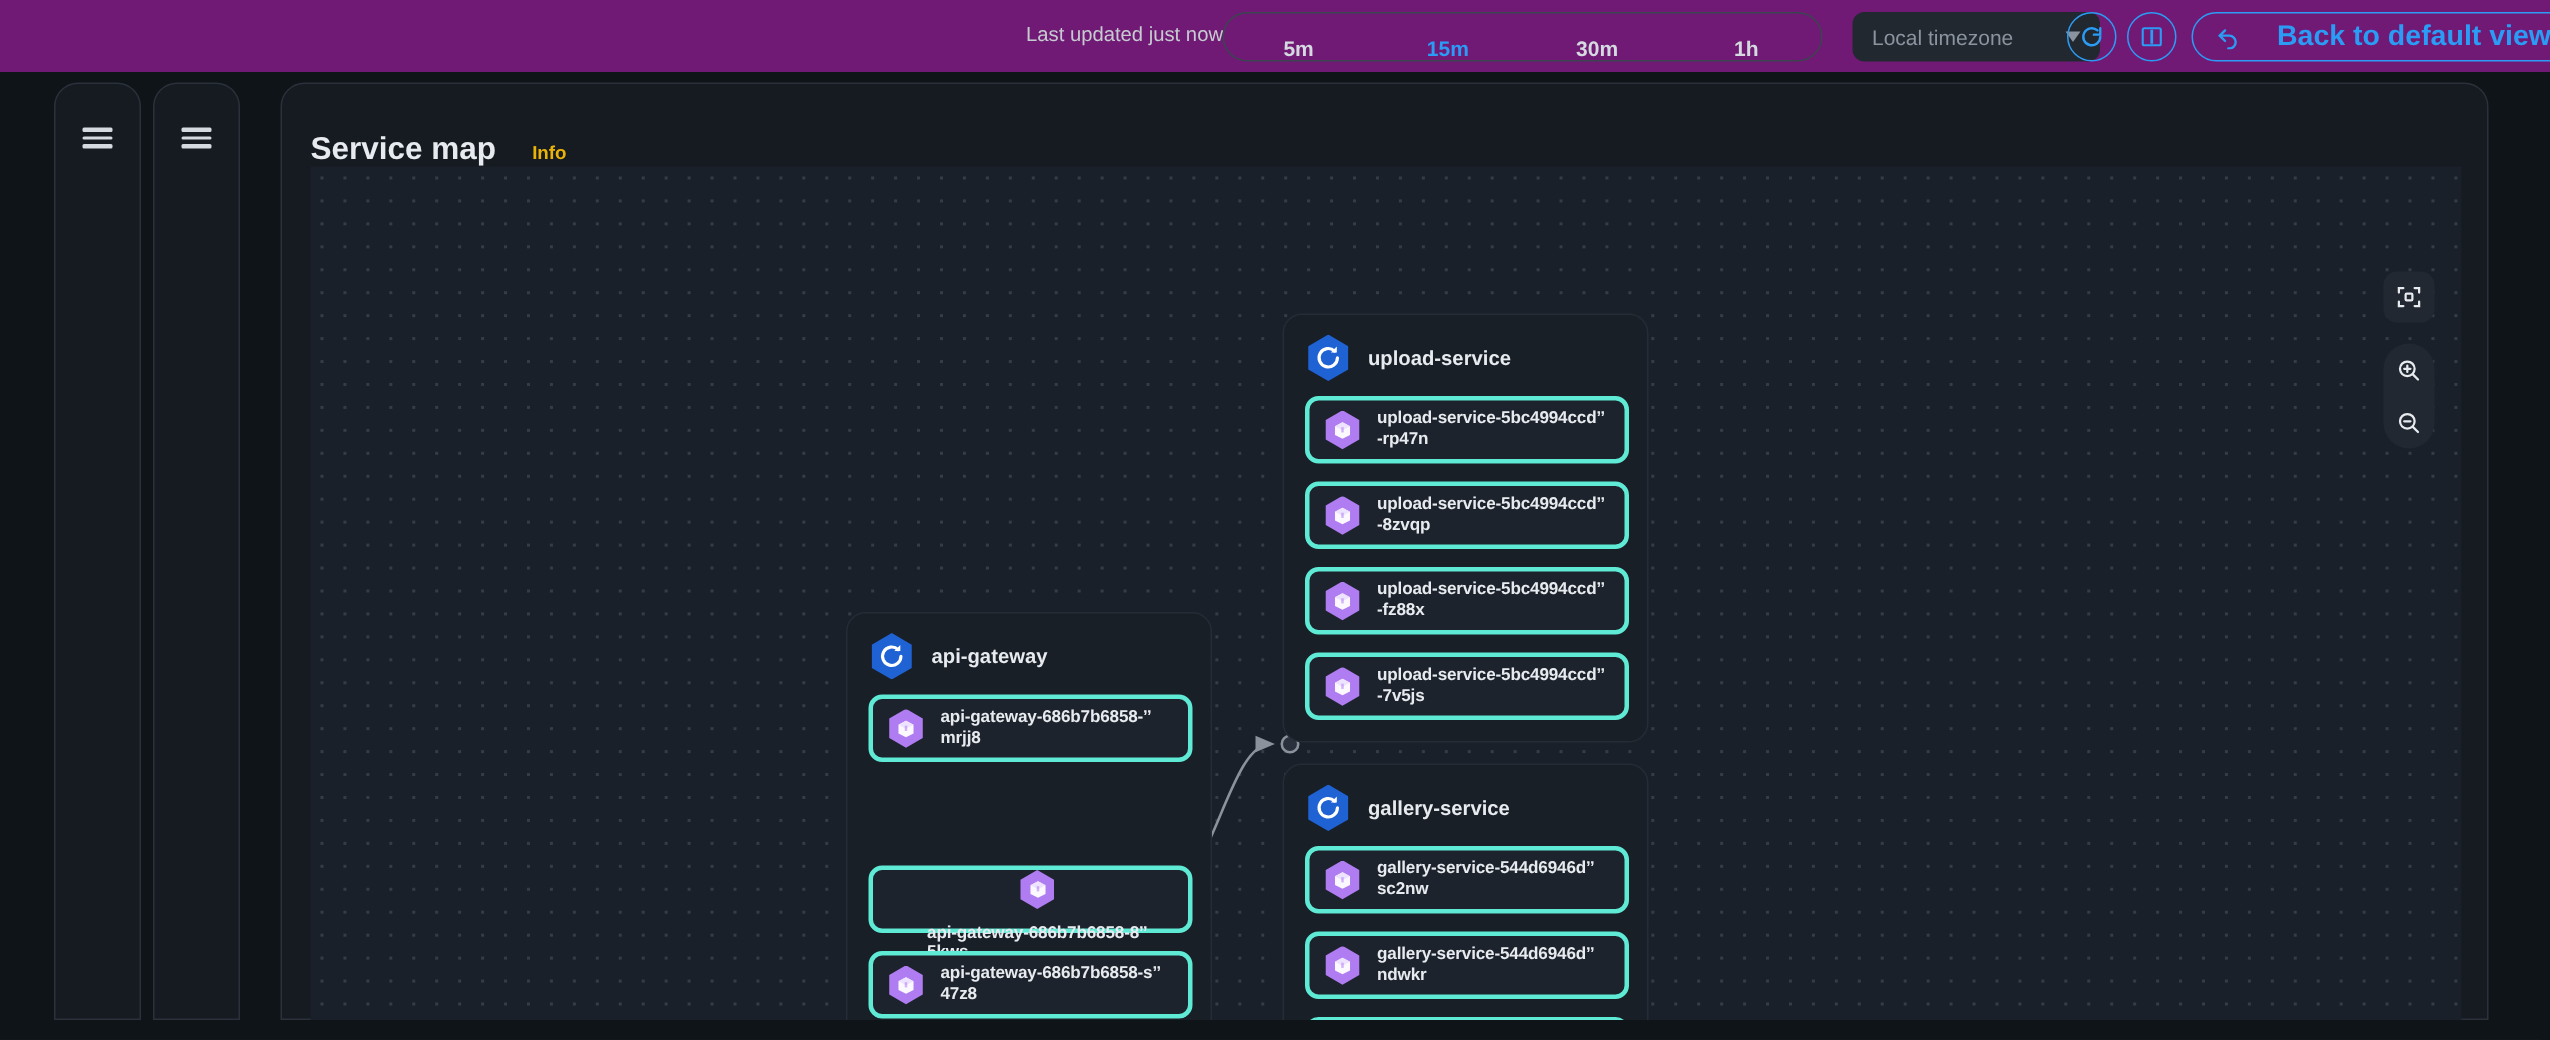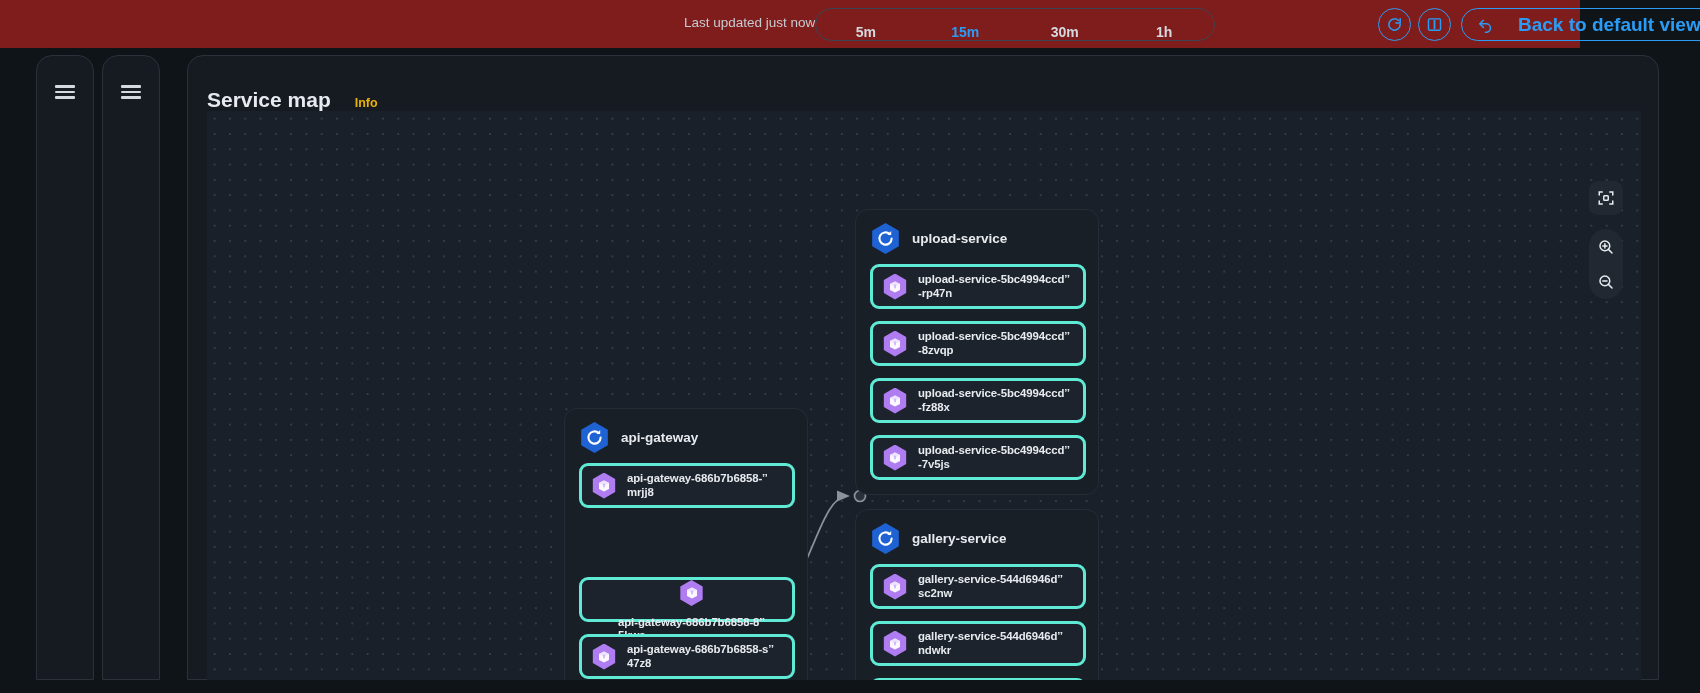--- a/index.html
+++ b/index.html
@@ -6,22 +6,22 @@
   html, body {
     width: 1700px; height: 693px;
     background: #0f1419;
     font-family: "Liberation Sans", sans-serif;
     overflow: hidden;
   }
   body { position: relative; }
 
   
   #topbar {
-    position: absolute; left: 0; top: 0; width: 1580px; height: 48px;
-    background: #7f1d1d;
+    position: absolute; left: 0; top: 0; width: 1700px; height: 48px;
+    background: #701a75;
   }
   #last-updated {
     position: absolute; left: 684px; top: 15px;
     font-size: 13.5px; color: #c6cbd1; white-space: nowrap;
   }
   #range-group {
     position: absolute; left: 815px; top: 8px;
     width: 400px; height: 33px;
     border: 1px solid #3b4450; border-radius: 17px;
     display: flex; align-items: flex-end;
@@ -157,20 +157,24 @@
 
   <div id="last-updated">Last updated just now</div>
 
   <div id="range-group">
     <button class="range-btn" style="color: rgb(213, 218, 224);">5m</button>
     <button class="range-btn active" style="color: rgb(43, 156, 245);">15m</button>
     <button class="range-btn" style="color: rgb(213, 218, 224);">30m</button>
     <button class="range-btn" style="color: rgb(213, 218, 224);">1h</button>
   </div>
 
+  <div id="timezone-select">
+    <span class="tz-label">Local timezone</span>
+    <span class="caret"></span>
+  </div>
 
   <button class="circle-btn" id="refresh-btn">
     <svg width="17" height="17" viewBox="0 0 24 24" fill="none" stroke="#2b9cf5" stroke-width="2.2" stroke-linecap="round">
       <path d="M20 12a8 8 0 1 1-2.6-5.9"></path>
       <polyline points="20 4 20 10 14 10"></polyline>
     </svg>
   </button>
 
   <button class="circle-btn" id="legend-btn">
     <svg width="17" height="17" viewBox="0 0 24 24" fill="none" stroke="#2b9cf5" stroke-width="2">

